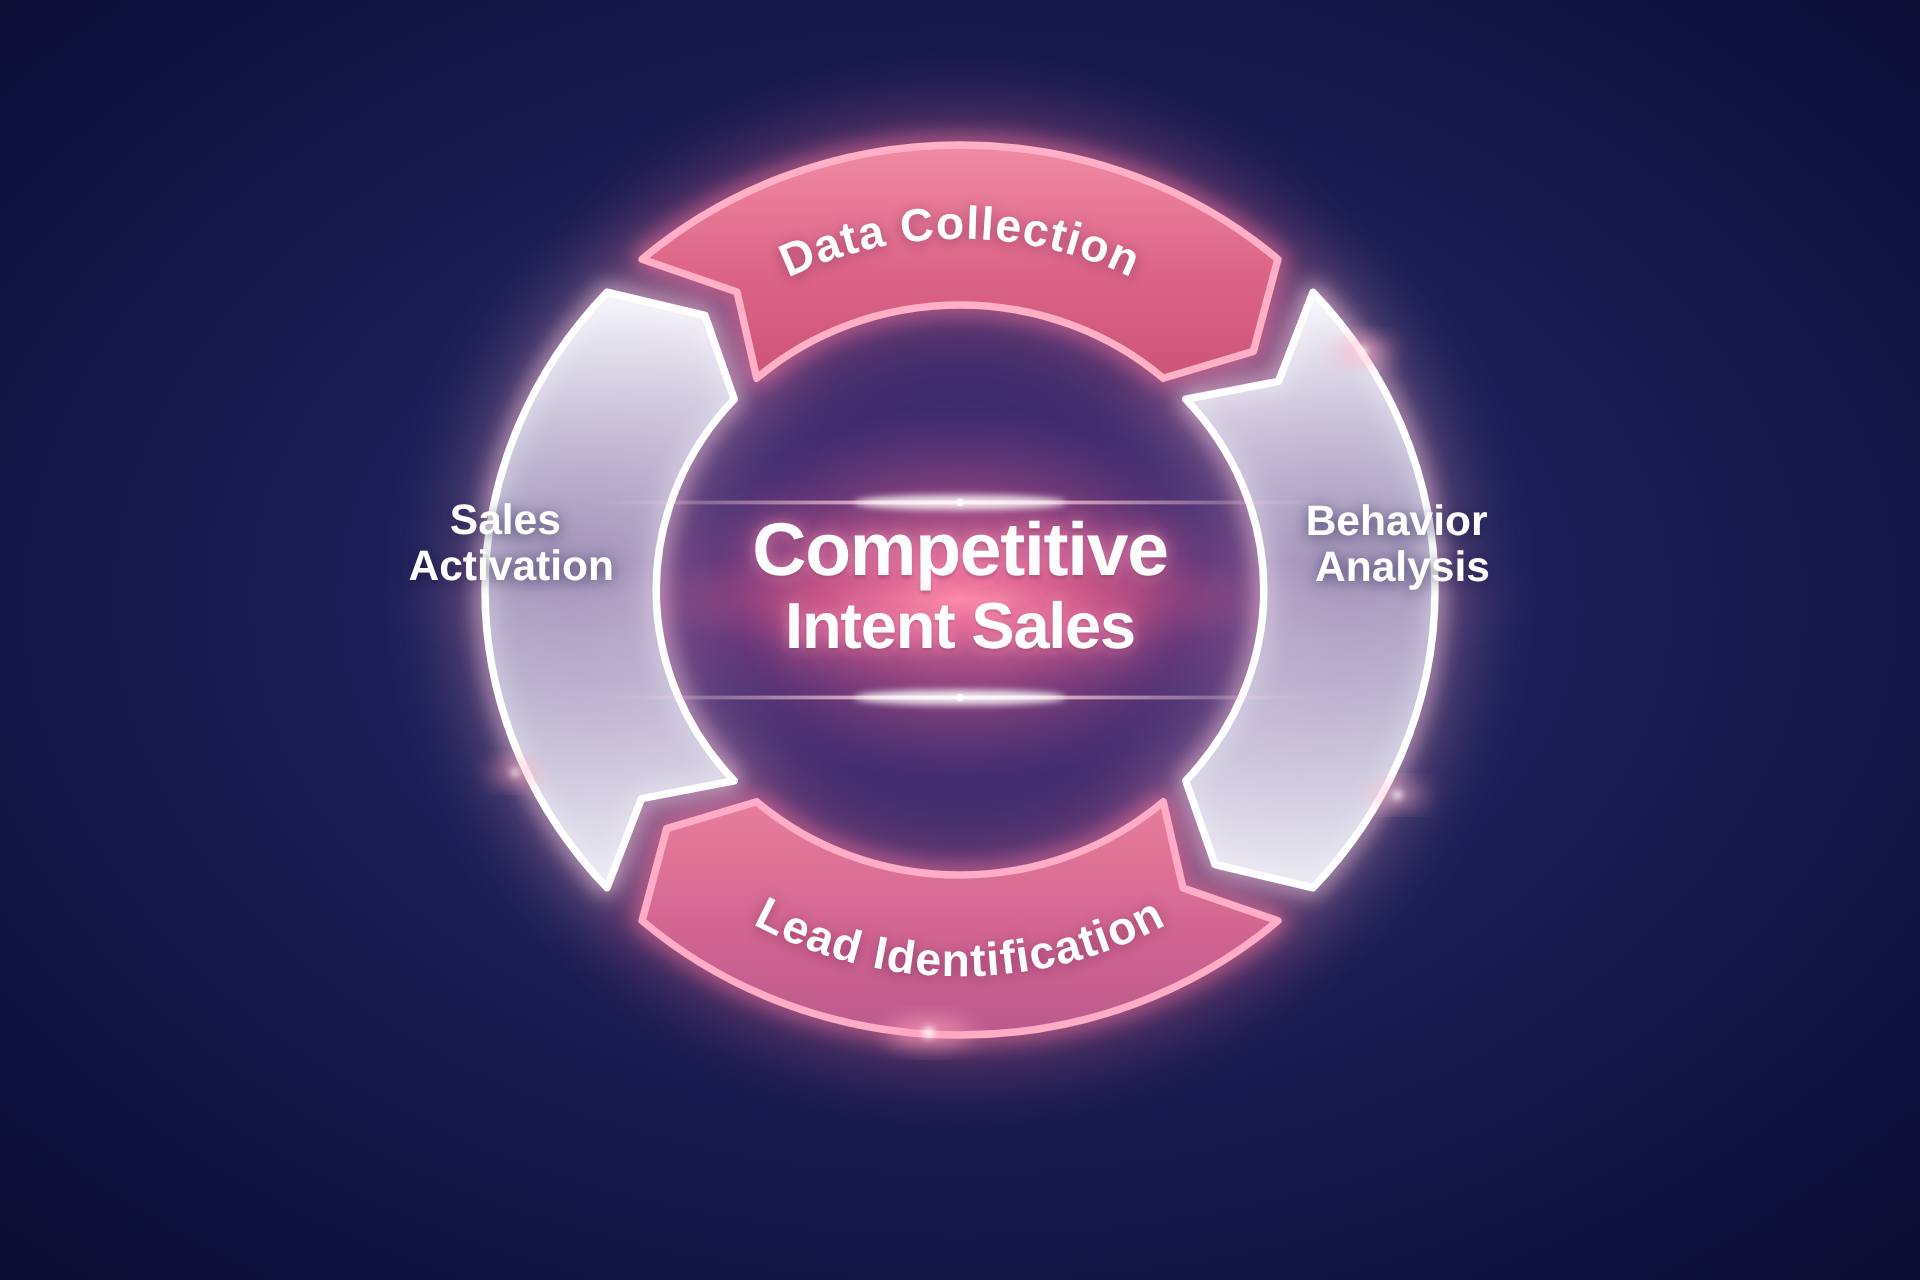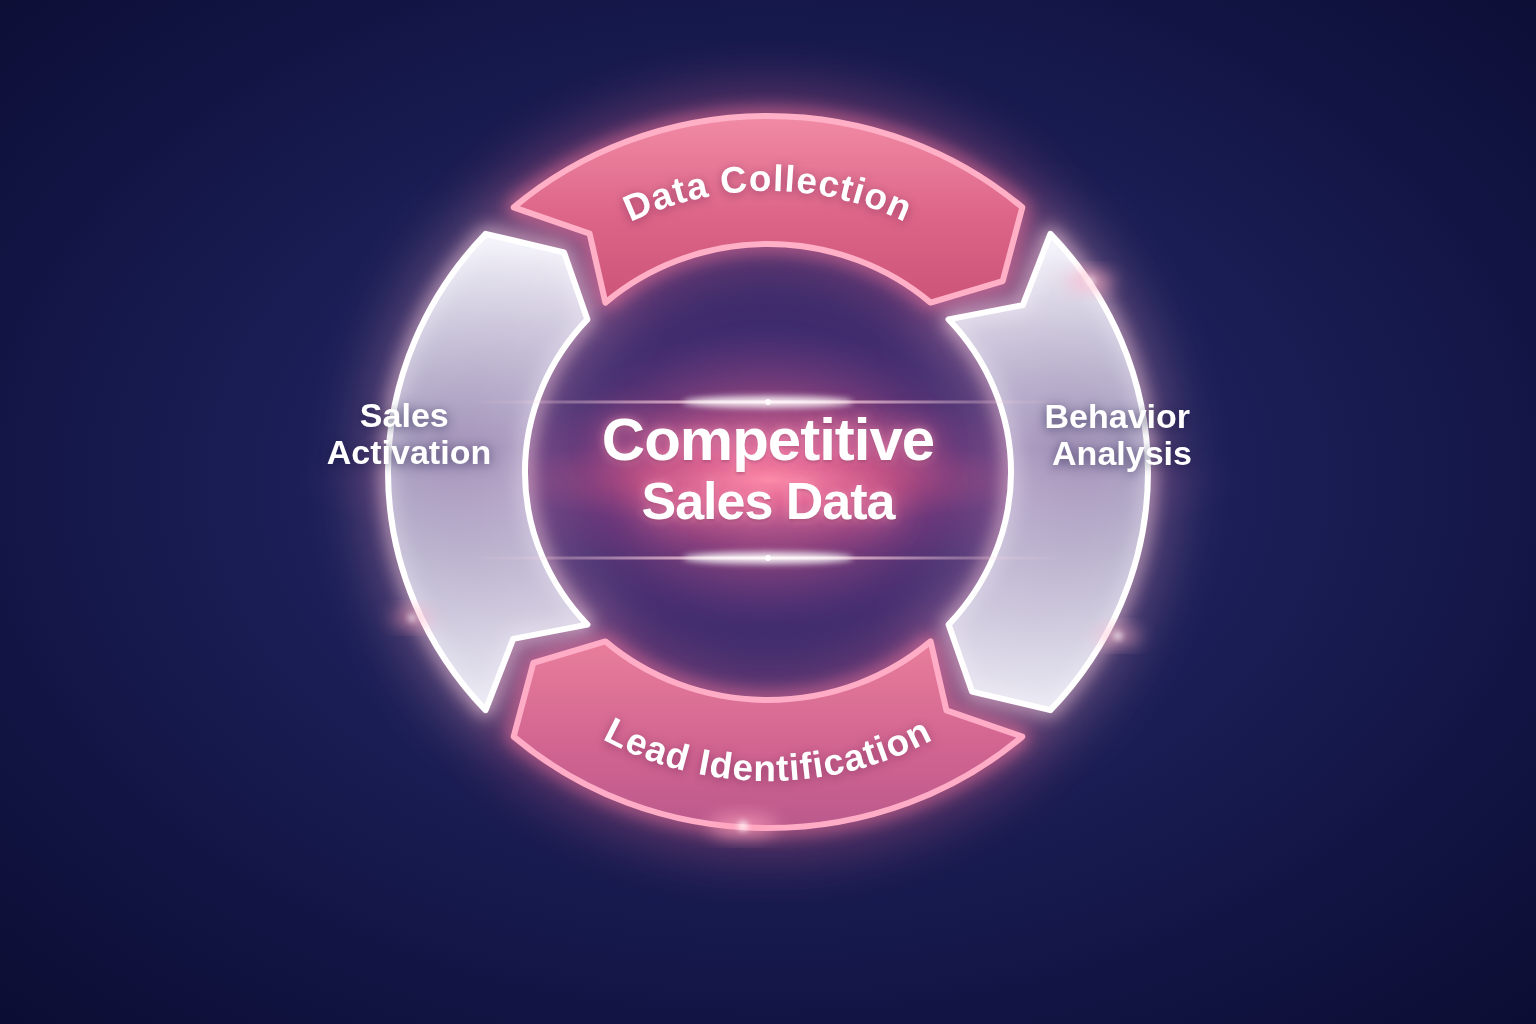--- a/index.html
+++ b/index.html
@@ -171,16 +171,16 @@
     </g>
     <g>
       <ellipse cx="412" cy="618" rx="20" ry="8" fill="#ffa0bb" opacity="0.65" filter="url(#blurSoft)"></ellipse>
       <circle cx="412" cy="618" r="3" fill="#ffffff" filter="url(#blurTiny)"></circle>
     </g>
 
   </svg>
 
   <div class="center-title">
     <div class="line1">Competitive</div>
-    <div class="line2">Sales Data</div>
+    <div class="line2">Intent Sales</div>
   </div>
 
 </div>
 
 </body></html>

